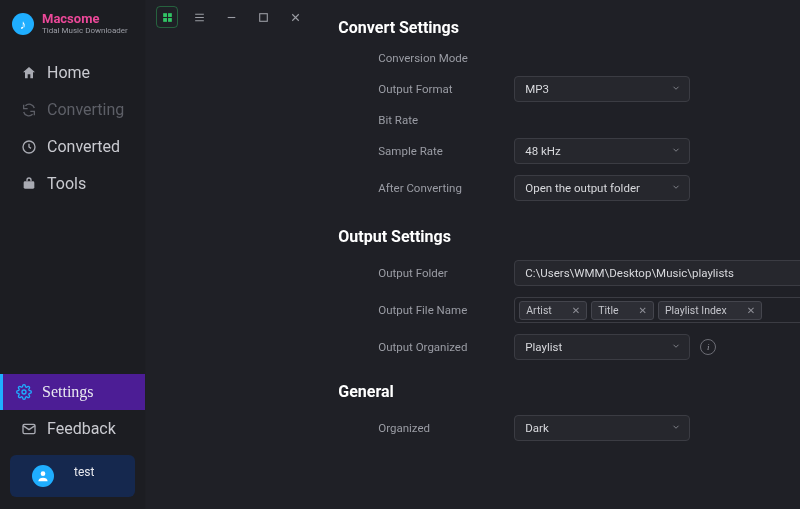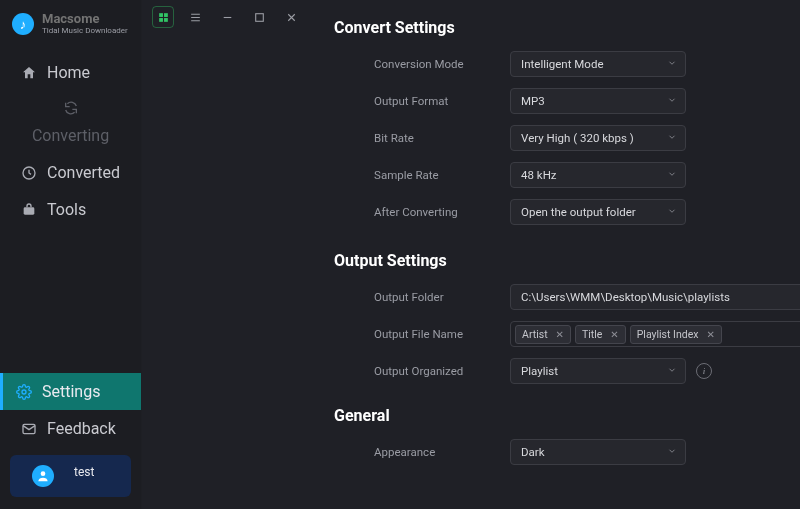--- a/index.html
+++ b/index.html
@@ -1,28 +1,28 @@
 <!DOCTYPE html>
 <html><head>
 <meta charset="utf-8">
 <style>
   * { box-sizing: border-box; margin: 0; padding: 0; }
   html, body { width: 800px; height: 509px; overflow: hidden; font-family: -apple-system, "Segoe UI", Roboto, Arial, sans-serif; background: #1b1c21; color: #c7c8cc; }
   .app { display: flex; width: 100%; height: 100%; background: #1d1e23; }
   .sidebar { width: 158px; background: #1c1d22; border-right: 1px solid rgba(255,255,255,0.01); display: flex; flex-direction: column; }
   .brand { display: flex; align-items: center; gap: 8px; padding: 12px 12px 14px 12px; }
   .brand-logo { width: 22px; height: 22px; border-radius: 50%; background: #1faeff; display:flex; align-items:center; justify-content:center; color:#fff; font-size:13px; font-weight:700; }
-  .brand-text .t1 { color:#737373; font-size:13px; font-weight:700; line-height:14px; }
+  .brand-text .t1 { color:#ec4899; font-size:13px; font-weight:700; line-height:14px; }
   .brand-text .t2 { color:#9a9ca4; font-size:8px; line-height:10px; }
   .nav { display:flex; flex-direction:column; padding-top: 4px; flex:1; }
   .nav-item { display:flex; align-items:center; gap:10px; padding: 9px 21px; font-size:16px; color:#c9cad0; cursor:pointer; }
   .nav-item .nicon { width:16px; height:16px; display:flex; align-items:center; justify-content:center; color:#a9abb3; }
-  .nav-item.dim { color:#5d5f67;flex-direction:column; }
+  .nav-item.dim { color:#5d5f67; }
   .nav-item.dim .nicon { color:#5d5f67; }
-  .nav-item.active { background:#0f766e; color:#e9eaf0; border-left:3px solid #1faeff; padding-left:13px; }
+  .nav-item.active { background:#4c1d95; color:#e9eaf0; border-left:3px solid #1faeff; padding-left:13px;font-family:Liberation Serif, serif; }
   .nav-item.active .nicon { color:#1faeff; }
   .nav-spacer { flex:1; }
   .nav-bottom { padding: 0 0 12px 0; }
   .user-pill { margin: 8px 10px 0 10px; background: #15284e; border-radius:6px; display:flex; align-items:flex-start; gap:20px; padding:10px 22px; cursor:pointer; }
   .user-av { width:22px; height:22px; border-radius:50%; background:#1faeff; display:flex; align-items:center; justify-content:center; }
   .user-av svg { width:14px; height:14px; }
   .user-name { font-size:12px; color:#e8e9ee; }
 
   .main { flex:1; display:flex; flex-direction:row; background:#1f2026; }
   .titlebar { height:34px; display:flex; align-items:center; justify-content:flex-end; gap:10px; padding: 0 10px; }
@@ -36,21 +36,21 @@
 
   h2.section { color:#fff; font-size:16px; font-weight:700; margin: 14px 0 14px 0; }
   .row { display:flex; align-items:center; margin-bottom: 11px; margin-left: 40px; }
   .row .label { width:136px; font-size:11.5px; color:#9a9ca4; }
   .select { position:relative; width:176px; height:26px; background:#26272d; border:1px solid #3b3c43; border-radius:4px; display:flex; align-items:center; padding:0 24px 0 10px; font-size:11.5px; color:#d8d9dd; cursor:pointer; }
   .select .chev { position:absolute; right:8px; top:50%; transform:translateY(-50%); color:#8f9098; }
   .select .chev svg { width:10px; height:10px; }
   .path-input { width:330px; height:26px; background:#26272d; border:1px solid #3b3c43; border-radius:4px; display:flex; align-items:center; padding:0 10px; font-size:11.5px; color:#d8d9dd; cursor:text; }
   .btn-sq { width:26px; height:26px; margin-left:6px; background:#26272d; border:1px solid #3b3c43; border-radius:4px; display:flex; align-items:center; justify-content:center; color:#b8b9c0; cursor:pointer; font-size:12px; letter-spacing:1px; }
   .tags-field { width:330px; min-height:26px; background:transparent; border:1px solid #3b3c43; border-radius:4px; display:flex; align-items:center; padding:2px 4px; gap:4px; }
-  .tag { background:#2d2e35; border:1px solid #44454d; border-radius:3px; padding:2px 6px; font-size:10.5px; color:#c4c5cb; display:flex; align-items:center; gap:8px; cursor:default; }
+  .tag { background:#2d2e35; border:1px solid #44454d; border-radius:3px; padding:2px 6px; font-size:10.5px; color:#c4c5cb; display:flex; align-items:center; gap:20px; cursor:default; }
   .tag .x { color:#8e8f97; cursor:pointer; font-size:10px; }
   .info-ic { margin-left:10px; width:16px; height:16px; border:1px solid #6c6d75; border-radius:50%; display:flex; align-items:center; justify-content:center; font-size:9px; color:#9a9ca4; font-style:italic; font-family:serif; cursor:default; }
 </style>
 </head>
 <body>
 
 <div class="app">
   <aside class="sidebar">
     <div class="brand">
       <div class="brand-logo">♪</div>
@@ -159,46 +159,34 @@
             </svg>
           </div>
       </div>
     </div>
 
     <div class="content">
       <h2 class="section">Convert Settings</h2>
 
       <div class="row">
         <div class="label">Conversion Mode</div>
-        <div class="select">
-          <span>Intelligent Mode</span>
-          <span class="chev"><svg viewBox="0 0 24 24" fill="none" stroke="currentColor" stroke-width="2">
-                <path d="M6 9l6 6 6-6"></path>
-              </svg></span>
-        </div>
       </div>
 
       <div class="row">
         <div class="label">Output Format</div>
         <div class="select">
           <span>MP3</span>
           <span class="chev"><svg viewBox="0 0 24 24" fill="none" stroke="currentColor" stroke-width="2">
                 <path d="M6 9l6 6 6-6"></path>
               </svg></span>
         </div>
       </div>
 
       <div class="row">
         <div class="label">Bit Rate</div>
-        <div class="select">
-          <span>Very High ( 320 kbps )</span>
-          <span class="chev"><svg viewBox="0 0 24 24" fill="none" stroke="currentColor" stroke-width="2">
-                <path d="M6 9l6 6 6-6"></path>
-              </svg></span>
-        </div>
       </div>
 
       <div class="row">
         <div class="label">Sample Rate</div>
         <div class="select">
           <span>48 kHz</span>
           <span class="chev"><svg viewBox="0 0 24 24" fill="none" stroke="currentColor" stroke-width="2">
                 <path d="M6 9l6 6 6-6"></path>
               </svg></span>
         </div>
@@ -254,21 +242,21 @@
           <span class="chev"><svg viewBox="0 0 24 24" fill="none" stroke="currentColor" stroke-width="2">
                 <path d="M6 9l6 6 6-6"></path>
               </svg></span>
         </div>
         <div class="info-ic">i</div>
       </div>
 
       <h2 class="section" style="margin-top:22px">General</h2>
 
       <div class="row">
-        <div class="label">Appearance</div>
+        <div class="label">Organized</div>
         <div class="select">
           <span>Dark</span>
           <span class="chev"><svg viewBox="0 0 24 24" fill="none" stroke="currentColor" stroke-width="2">
                 <path d="M6 9l6 6 6-6"></path>
               </svg></span>
         </div>
       </div>
 
     </div>
   </main>

